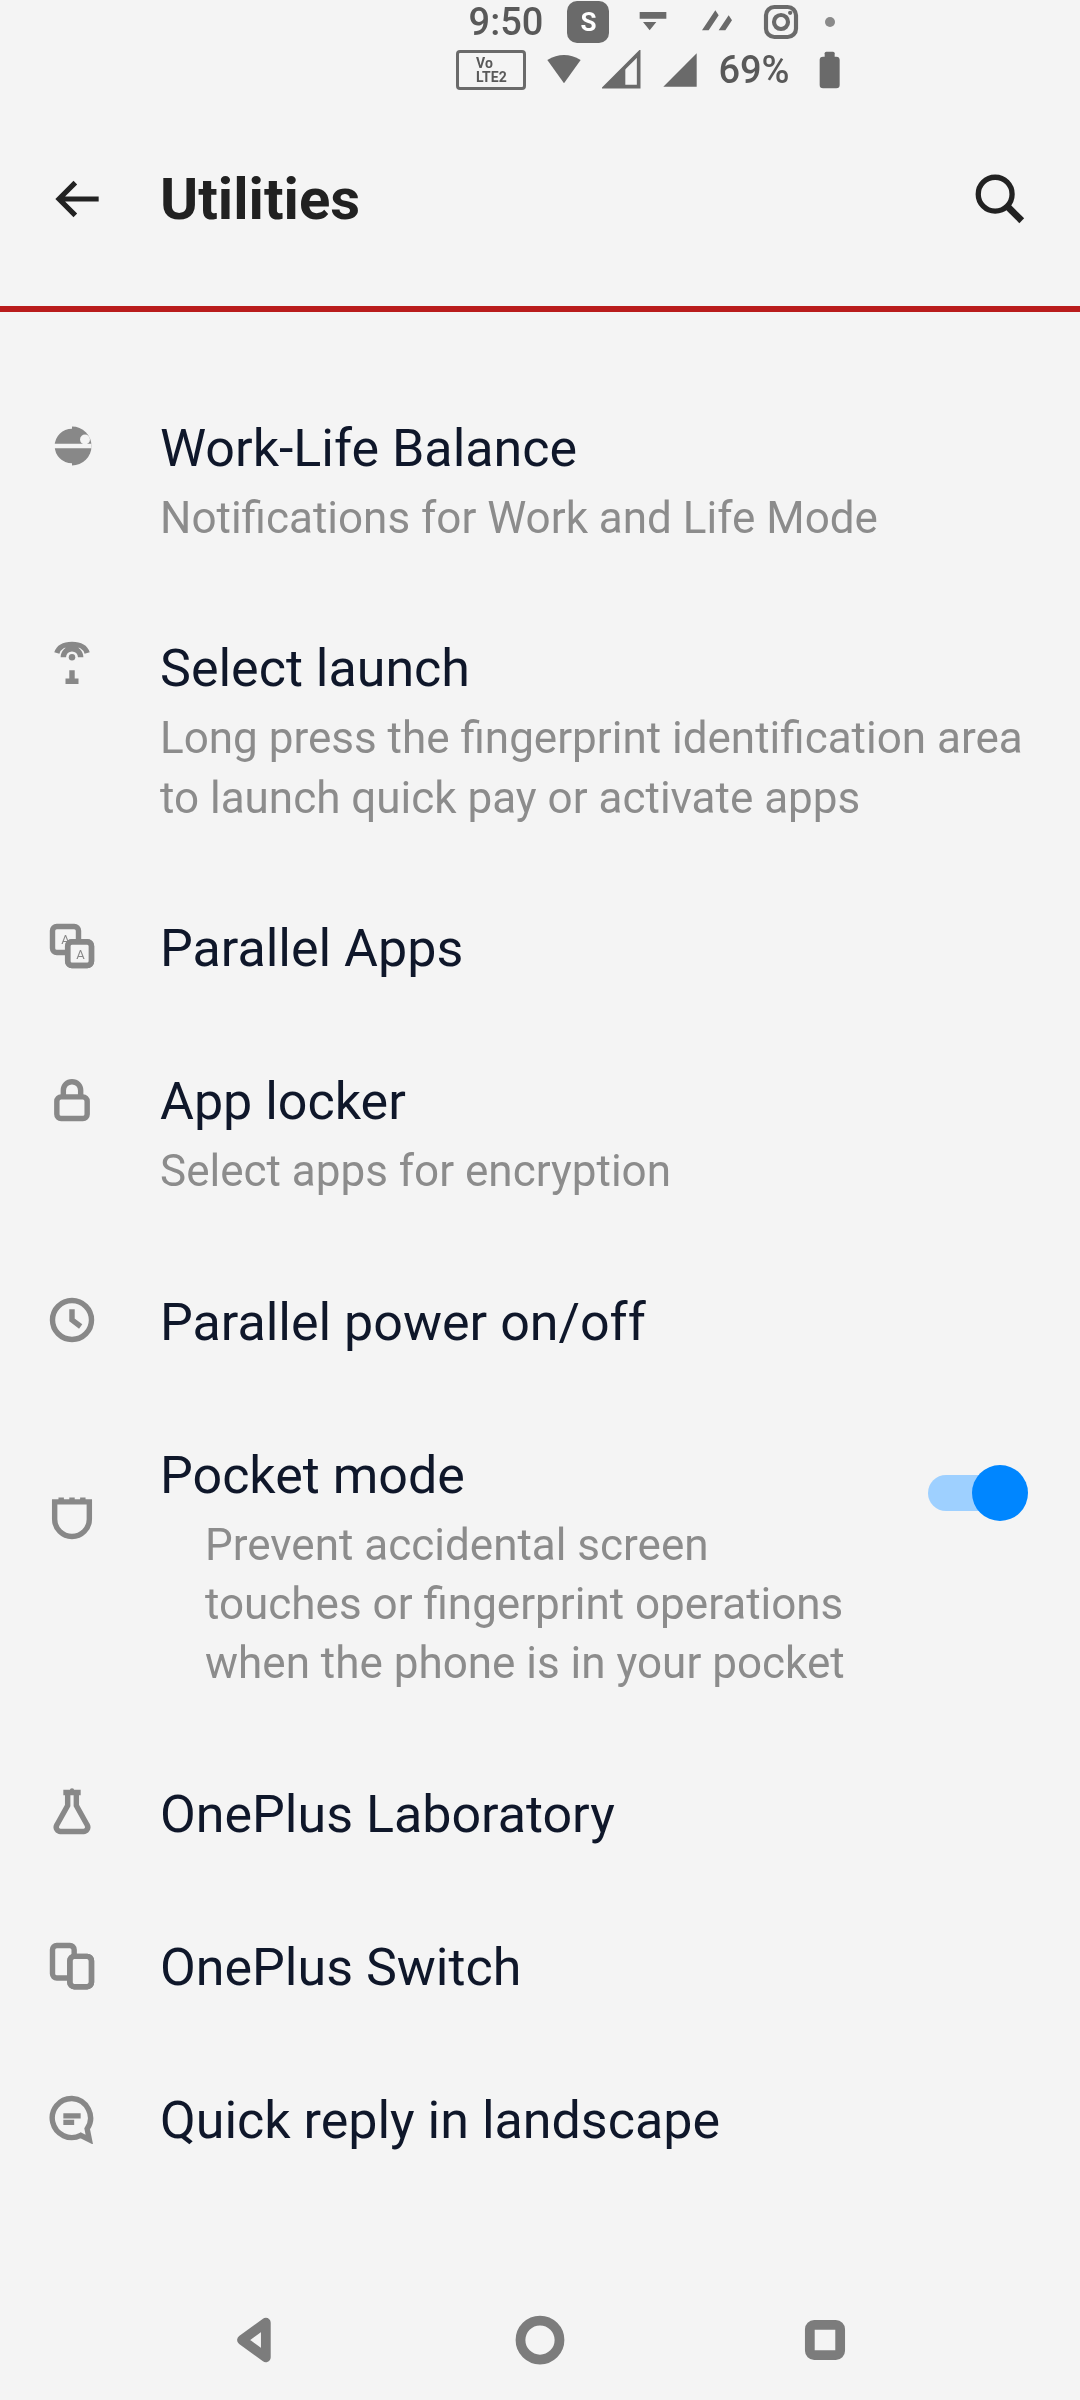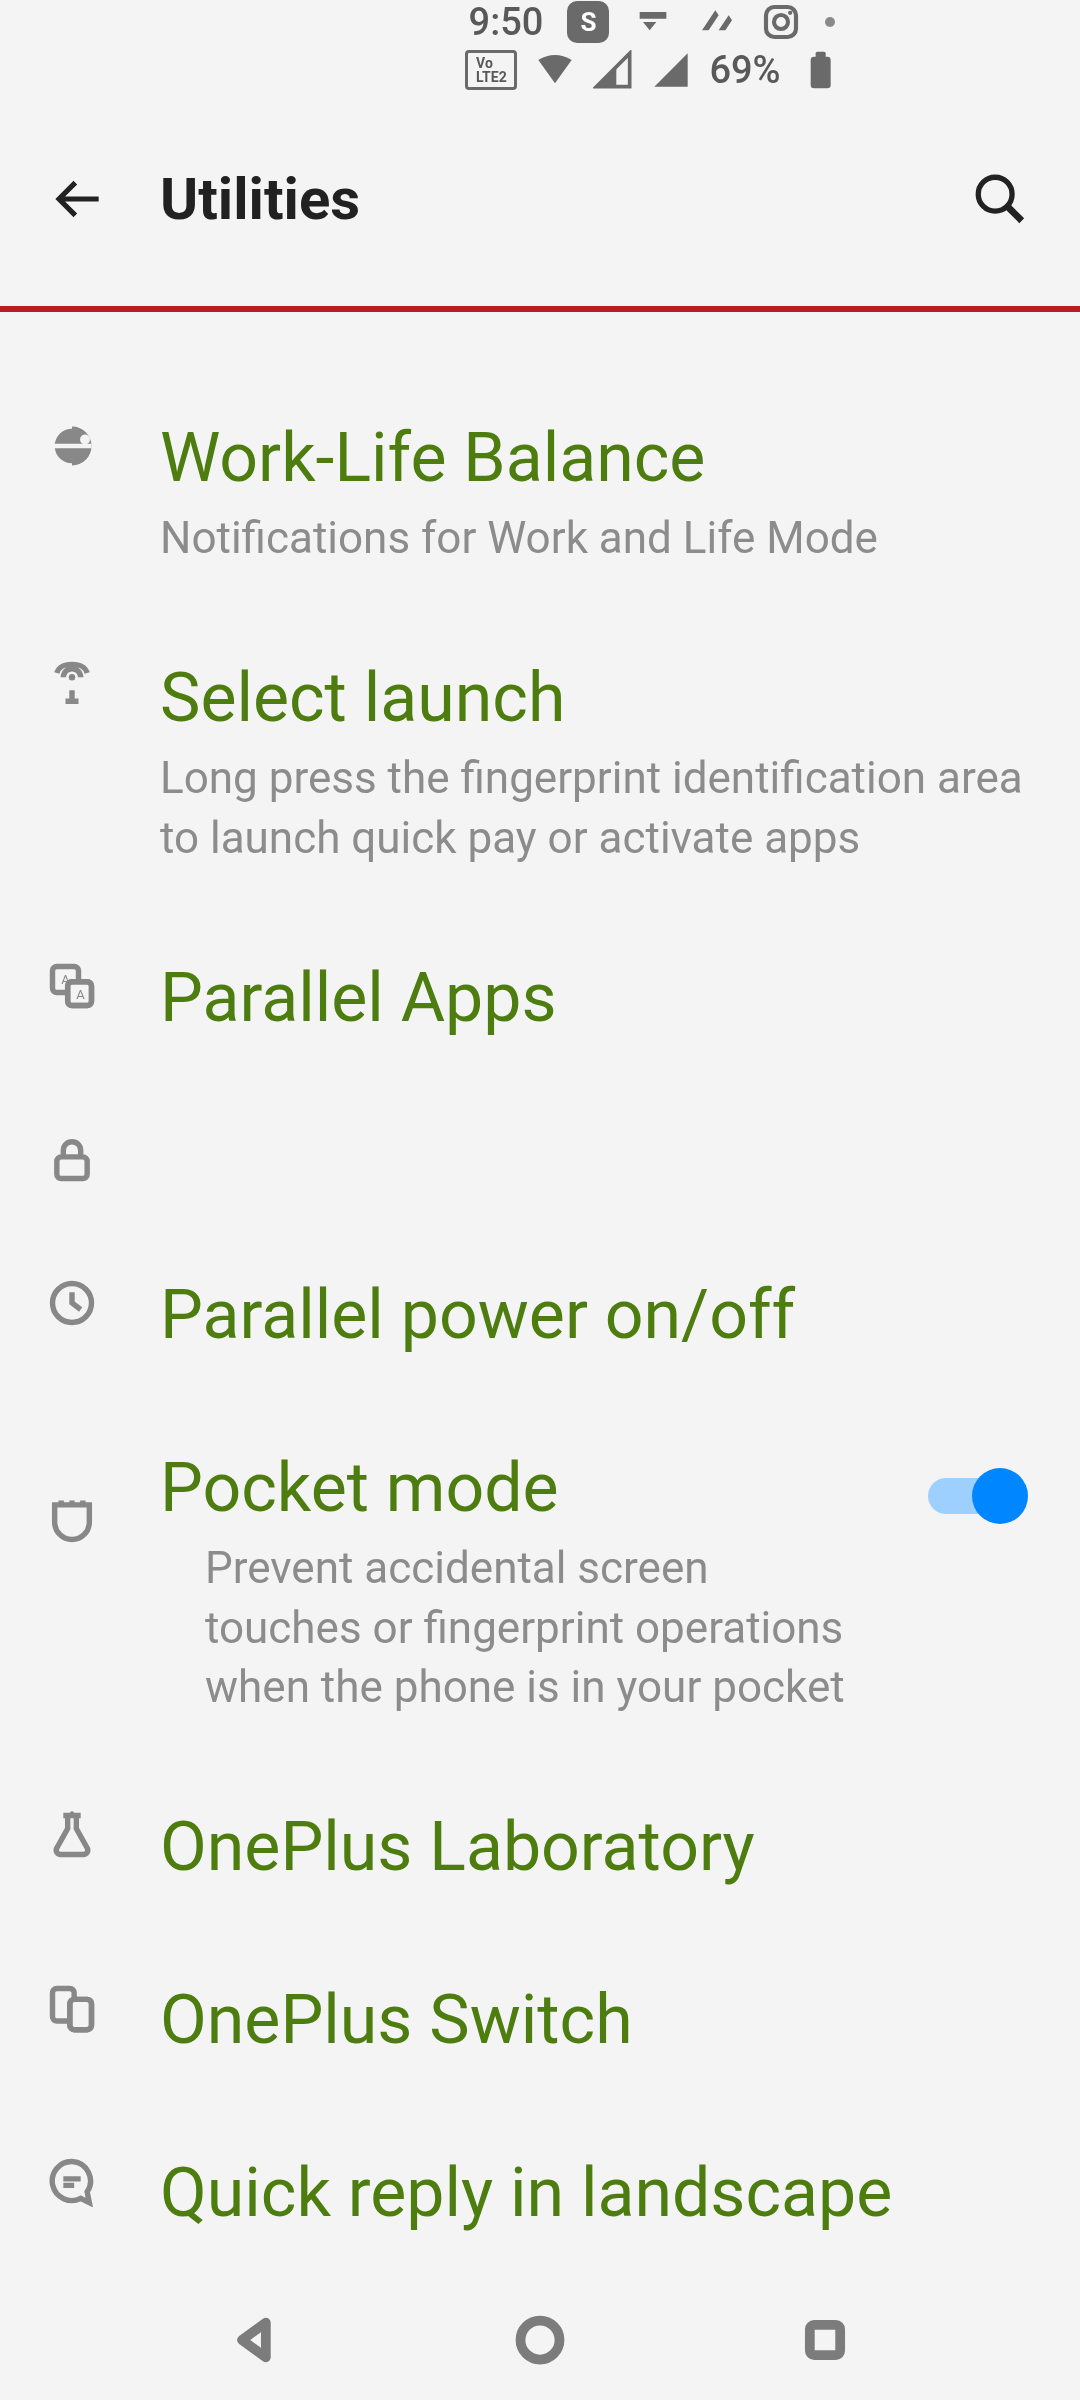--- a/index.html
+++ b/index.html
@@ -24,21 +24,21 @@
   }
   .status-left { display: flex; align-items: center; gap: 24px; }
   .status-right { display: flex; align-items: center; gap: 18px; }
   .status-icon { width: 40px; height: 40px; fill: #6a6a6a; }
   .status-badge {
     background: #6a6a6a; color: #fff; border-radius: 10px;
     width: 42px; height: 42px; display: flex; align-items:center; justify-content:center;
     font-size:26px; font-weight:700;
   }
   .status-volte {
-    border: 3px solid #6a6a6a; border-radius: 4px; width: 52px; height: 40px;
+    border: 3px solid #6a6a6a; border-radius: 4px; width: 70px; height: 40px;
     display:flex; align-items:center; justify-content:center; font-size:16px; line-height:1; font-weight:700;
   }
   .status-dot { width: 10px; height:10px; background:#8a8a8a; border-radius:50%; }
 
   .header {
     height: 220px;
     display: flex;
     align-items: center;
     padding: 0 40px;
     border-bottom: 6px solid #b91c1c;
@@ -68,22 +68,22 @@
     cursor: pointer;
   }
   .item .icon-col {
     width: 64px; flex-shrink:0;
     display:flex; justify-content:center;
     padding-top: 4px;
   }
   .item .icon-col svg { width:52px; height:52px; fill:none; stroke:#888; stroke-width:2.5; }
   .item .text-col { flex:1; min-width:0; }
   .item .item-title {
-    font-size: 68px;
-    color: #4d7c0f;
+    font-size: 52px;
+    color: #0f172a;
     line-height: 1.25;
   }
   .item .item-sub {
     font-size: 44px;
     color: #8c8c8c;
     line-height: 1.35;
     margin-top: 8px;
   }
   .item .right-col { flex-shrink:0; display:flex; align-items:center; padding-top:24px; }
 
@@ -207,20 +207,24 @@
     </div>
   </div>
 
   <div class="item">
     <div class="icon-col">
       <svg viewBox="0 0 24 24">
           <rect x="5" y="11" width="14" height="10" rx="2"></rect>
           <path d="M8 11V8a4 4 0 1 1 8 0v3"></path>
         </svg>
     </div>
+    <div class="text-col">
+      <div class="item-title">App locker</div>
+      <div class="item-sub">Select apps for encryption</div>
+    </div>
   </div>
 
   <div class="item">
     <div class="icon-col">
       <svg viewBox="0 0 24 24">
           <circle cx="12" cy="12" r="9"></circle>
           <path d="M12 7v5l4 3"></path>
         </svg>
     </div>
     <div class="text-col">

